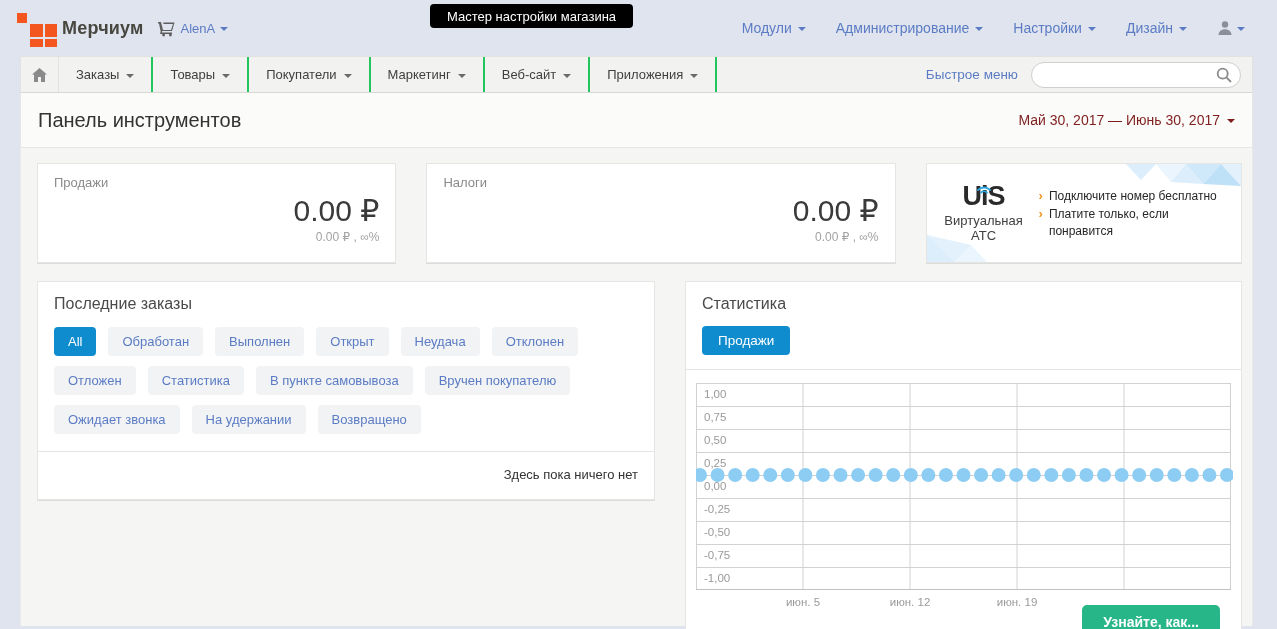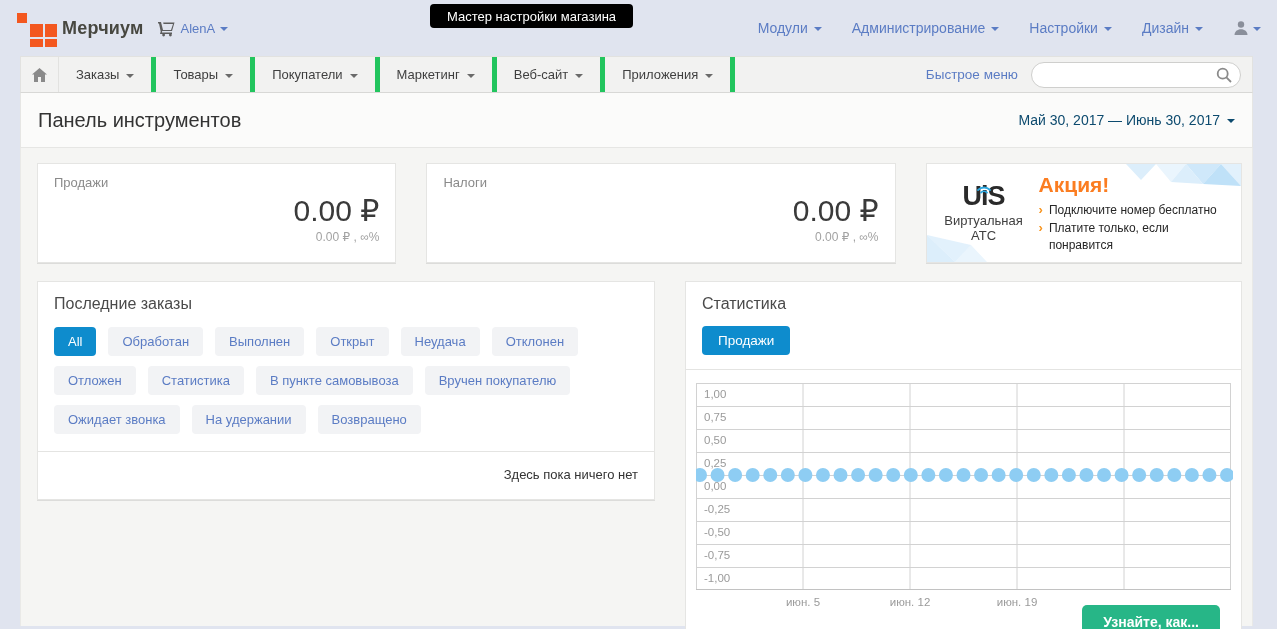--- a/index.html
+++ b/index.html
@@ -1,20 +1,20 @@
 <!DOCTYPE html>
 <html><head>
 <meta charset="utf-8">
 <style>
   * { margin:0; padding:0; box-sizing:border-box; }
   html,body { width:1277px; height:629px; overflow:hidden; }
   body { background:#e0e4ef; font-family:"Liberation Sans","DejaVu Sans",sans-serif; color:#333; }
 
   
-  .topbar { position:relative; height:56px; display:flex; align-items:center; padding:0 16px 0 17px; background:#e0e4ef;border-radius:11px; }
+  .topbar { position:relative; height:56px; display:flex; align-items:center; padding:0 32px 0 17px; background:#e0e4ef;border-radius:11px; }
   .brand { display:flex; align-items:center; cursor:pointer; }
   .logo { position:relative; width:36px; height:37px; margin-right:9px; }
   .logo i { position:absolute; background:#f3571f; }
   .logo .sq-s { width:10px; height:10px; left:0; top:3px; }
   .logo .sq-a { width:13px; height:13px; left:13px; top:14px; }
   .logo .sq-b { width:13px; height:13px; left:28px; top:14px; width:12px;}
   .logo .sq-c { width:13px; height:13px; left:13px; top:29px; height:8px;}
   .logo .sq-d { width:12px; height:13px; left:28px; top:29px; height:8px;}
   .brand-text { font-size:18px; font-weight:bold; color:#474740; letter-spacing:.2px; }
   .cart-ic { margin:2px 6px 0 14px; color:#5d5d5d; display:flex; }
@@ -25,32 +25,32 @@
   .top-menu { display:flex; align-items:center; gap:6px; color:#5b7cc4; font-size:14px; cursor:pointer; }
   .account-menu { display:flex; align-items:center; gap:4px; color:#5b7cc4; cursor:pointer; }
   .person-ic { color:#8a8f9b; display:flex; }
 
   
   .main-col { margin:0 24px 0 20px; }
 
   
   .navbar { display:flex; align-items:stretch; height:37px; background:#f2f2f1; border:1px solid #e2e2e0; border-bottom:1px solid #d8d8d6; }
   .nav-home { display:flex; align-items:center; justify-content:center; width:38px; border-right:1px solid #e2e2e0; color:#8a8a8a; cursor:pointer; }
-  .nav-item { display:flex; align-items:center; gap:7px; padding:0 17px; border-right:5px solid #22c55e; font-size:13px; color:#3f3f3f; cursor:pointer; }
+  .nav-item { display:flex; align-items:center; gap:7px; padding:0 17px; border-right:2px solid #22c55e; font-size:13px; color:#3f3f3f; cursor:pointer; }
   .nav-item .caret { color:#6a6a6a; }
   .nav-right { margin-left:auto; display:flex; align-items:center; gap:13px; padding-right:11px; }
   .quick { color:#5b7cc4; font-size:13.5px; cursor:pointer; }
   .searchbox { position:relative; width:210px; }
   .searchbox input { width:210px; height:26px; border:1px solid #cfcfcd; border-radius:14px; padding:0 30px 0 12px; font-size:13px; font-family:inherit; outline:none; background:#fff; }
   .search-ic { position:absolute; right:9px; top:5px; color:#8a8a8a; pointer-events:none; }
 
   
   .titlebar { display:flex; align-items:center; justify-content:space-between; height:55px; background:#fbfbfa; border:1px solid #e6e6e4; border-top:none; padding:0 17px; }
   .page-title { font-size:20px; color:#333; font-weight:normal; }
-  .date-range { display:flex; align-items:center; gap:7px; font-size:14px; color:#0c4a6e; cursor:pointer; }
+  .date-range { display:flex; align-items:center; gap:7px; font-size:14px; color:#7f1d1d; cursor:pointer; }
 
   
   .content { background:#f5f5f3; border-left:1px solid #e9e9e7; border-right:1px solid #e9e9e7; height:478px; padding:15px 10px 0 16px; }
   .row { display:flex; gap:30px; }
   .card { background:#fff; border:1px solid #e5e5e3; box-shadow:0 1px 0 rgba(0,0,0,.10); }
 
   .stat-card { height:100px; padding:11px 16px; display:flex; flex-direction:column; }
   .card-label { font-size:13px; color:#8a8a8a; }
   .stat-value { margin-top:4px; text-align:right; font-size:30px; color:#3a3a3a; line-height:34px; }
   .stat-sub { text-align:right; font-size:12px; color:#a2a2a2; margin-top:2px; }
@@ -230,21 +230,20 @@
                 </svg>
             </span>
             <span>UiS</span>
           </div>
           <div class="uis-caption">
             <div>Виртуальная</div>
             <div>АТС</div>
           </div>
         </div>
         <div class="ad-right">
-          <div class="ad-headline">Акция!</div>
           <div class="ad-line">
             <span class="ad-chev">›</span>
             <span>Подключите номер бесплатно</span>
           </div>
           <div class="ad-line">
             <span class="ad-chev">›</span>
             <span>Платите только, если понравится</span>
           </div>
         </div>
       </div>

